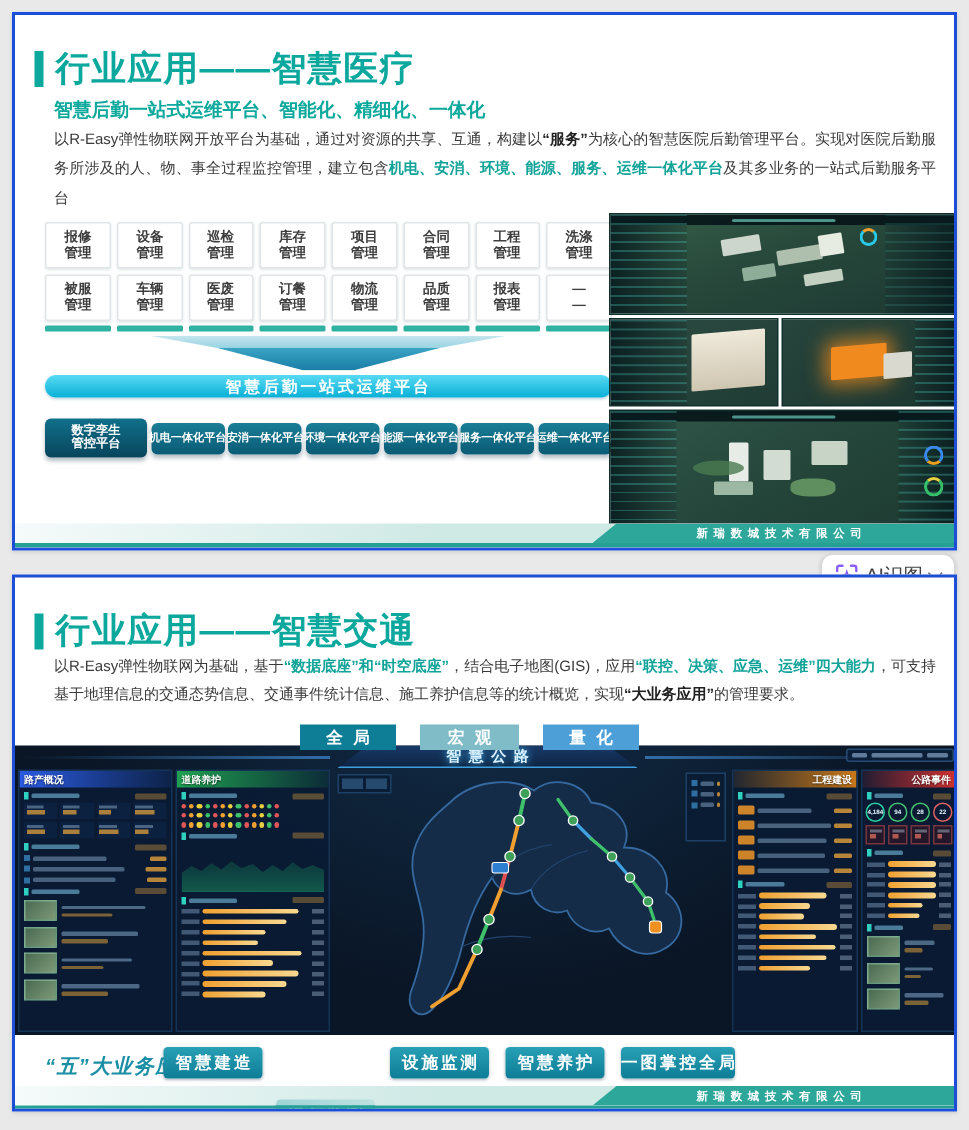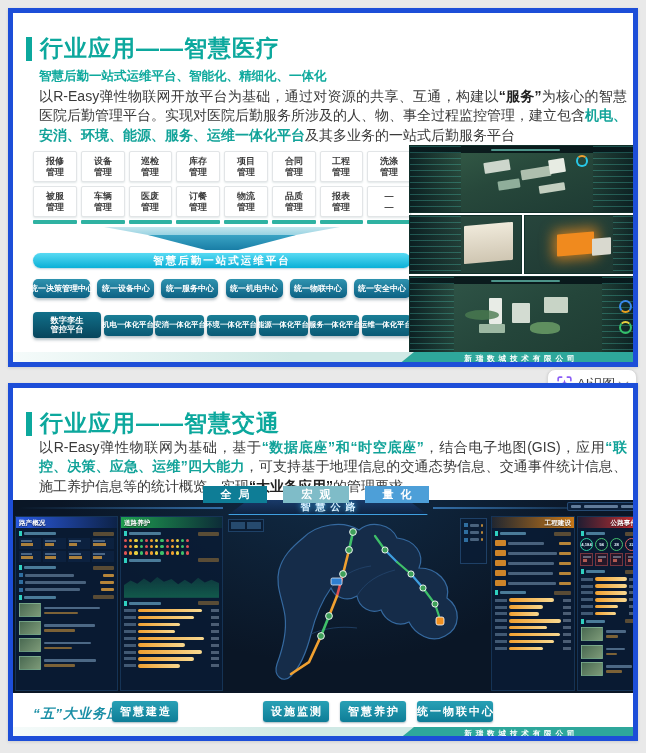--- a/index.html
+++ b/index.html
@@ -1,28 +1,28 @@
 <!DOCTYPE html>
 <html><head>
 <meta charset="utf-8">
 <style>
   * { margin:0; padding:0; box-sizing:border-box; }
   html,body { width:646px; height:753px; }
   body { background:#e9e9e9; font-family:"Liberation Sans","DejaVu Sans",sans-serif; position:relative; overflow:hidden; }
 
-  .slide { position:absolute; left:8px; width:630px; background:#fff; border:5px solid #1d4ed8; box-shadow:0 1px 3px rgba(0,0,0,.12); overflow:hidden; }
+  .slide { position:absolute; left:8px; width:630px; background:#fff; border:2px solid #1d4ed8; box-shadow:0 1px 3px rgba(0,0,0,.12); overflow:hidden; }
   .slide1 { top:8px; height:359px; }
   .slide2 { top:383px; height:358px; }
 
   
   .s-head { position:absolute; left:13px; top:20px; display:flex; align-items:center; }
   .s-accent { width:6px; height:24px; background:#0ca89d; margin-right:8px; }
   .s-title { font-size:23px; font-weight:bold; color:#0ca89d; letter-spacing:1px; }
   .s-subtitle { position:absolute; left:26px; top:55px; font-size:12.5px; font-weight:bold; color:#0ea99d; }
-  .s-body { position:absolute; left:26px; width:588px; font-size:14px; line-height:19.4px; color:#3a3a3a; text-align:justify; }
+  .s-body { position:absolute; left:26px; width:588px; font-size:10px; line-height:19.4px; color:#3a3a3a; text-align:justify; }
   .slide1 .s-body { top:74px; }
   .slide2 .s-body { top:50px; }
   .hl { color:#12a399; font-weight:bold; }
   .bb { color:#222; font-weight:bold; }
 
   
   .left-stack { position:absolute; left:20px; top:138px; width:378px; }
   .mod-grid { display:grid; grid-template-columns:repeat(8,1fr); gap:4px; }
   .mod-cell { background:#fff; border:1px solid #e2e5e7; box-shadow:0 1px 2px rgba(90,120,130,.18); border-radius:2px; height:31px; display:flex; align-items:center; justify-content:center; text-align:center; }
   .mod-cell span { display:inline-block; font-size:10px; transform:scale(.9); white-space:pre-line; line-height:12px; color:#3d3d3d; font-weight:bold; }
@@ -236,40 +236,20 @@
         <i></i>
         <i></i>
         <i></i>
         <i></i>
       </div>
     <div class="funnel-outer"></div>
     <div class="funnel-inner"></div>
     <div class="bar-platform">
         <span>智慧后勤一站式运维平台</span>
       </div>
-    <div class="centers">
-      <div class="pill">
-          <span>统一决策管理中心</span>
-        </div>
-      <div class="pill">
-          <span>统一设备中心</span>
-        </div>
-      <div class="pill">
-          <span>统一服务中心</span>
-        </div>
-      <div class="pill">
-          <span>统一机电中心</span>
-        </div>
-      <div class="pill">
-          <span>统一物联中心</span>
-        </div>
-      <div class="pill">
-          <span>统一安全中心</span>
-        </div>
-    </div>
     <div class="platforms">
       <div class="pill2 wide">
           <span>数字孪生
 管控平台</span>
         </div>
       <div class="pill2">
           <span>机电一体化平台</span>
         </div>
       <div class="pill2">
           <span>安消一体化平台</span>
@@ -846,21 +826,21 @@
   <div class="biz-btn bb1">
       <span>运行监测</span>
     </div>
   <div class="biz-btn bb2">
       <span>设施监测</span>
     </div>
   <div class="biz-btn bb3">
       <span>智慧养护</span>
     </div>
   <div class="biz-btn bb4">
-      <span>统一物联中心</span>
+      <span>一图掌控全局</span>
     </div>
 
   <div class="s-footer-band"></div>
   <div class="ribbon">
       <span>新瑞数城技术有限公司</span>
     </div>
   <div class="s-footer-line"></div>
 
 </div>
 

